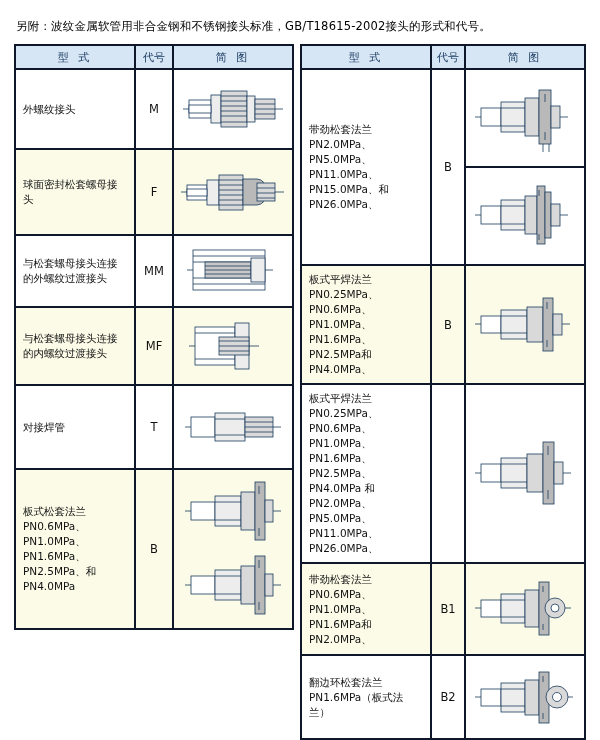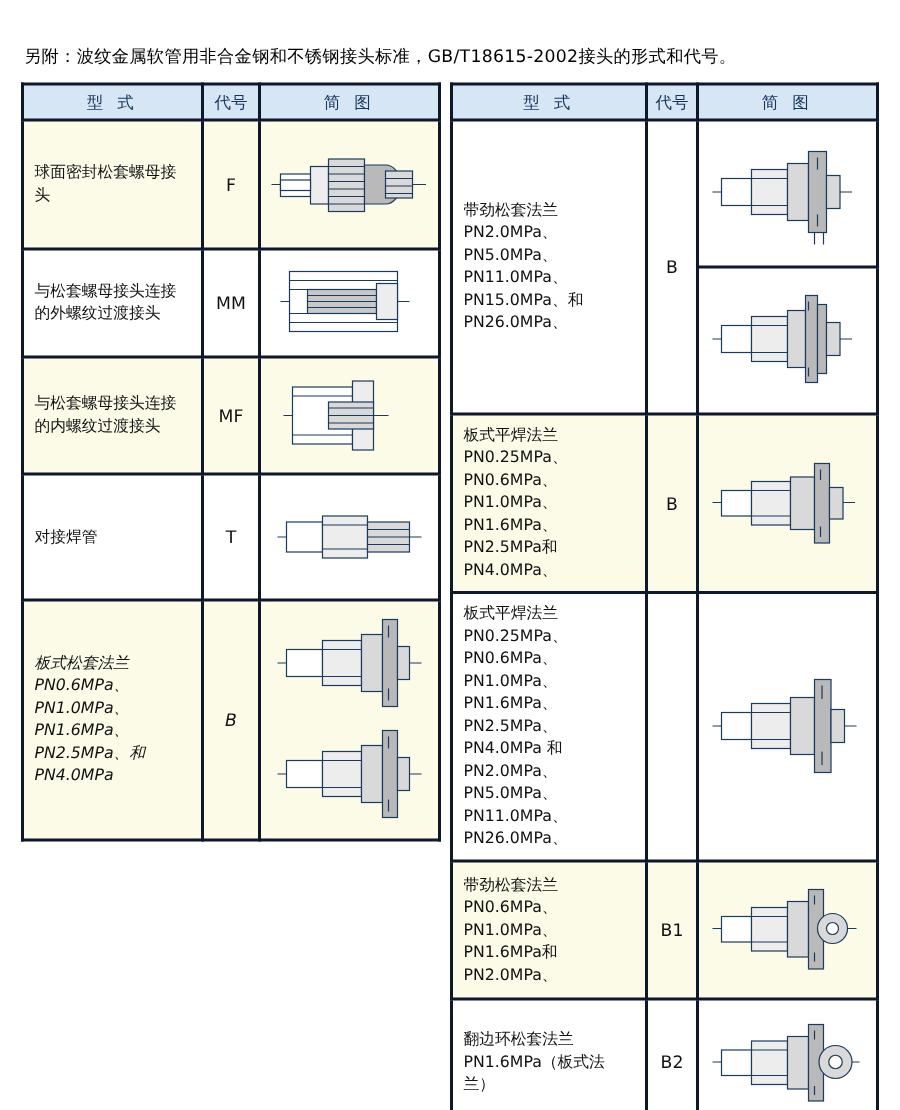--- a/index.html
+++ b/index.html
@@ -18,21 +18,21 @@
     position: relative;
     width: 600px;
     height: 740px;
     box-sizing: border-box;
     padding: 14px 14px 0 14px;
   }
   .doc-title {
     font-size: 11.5px;
     line-height: 16px;
     color: #000;
-    margin: 15px 0 10px 2px;
+    margin: 4px 0 10px 2px;
     letter-spacing: 0.2px;
     white-space: nowrap;
   }
   .tables {
     display: flex;
     gap: 0px;
     align-items: flex-start;
   }
   table.spec {
     border-collapse: collapse;
@@ -95,20 +95,41 @@
         <col style="width:38px">
         <col style="width:120px">
       </colgroup>
       <tbody>
         <tr class="hdr">
           <td>型    式</td>
           <td class="nospace">代号</td>
           <td>简    图</td>
         </tr>
 
+        <tr style="height:80px;">
+          <td class="white">
+              <div class="cell-text">外螺纹接头</div>
+            </td>
+          <td class="white cell-code">M</td>
+          <td class="white fig">
+            <svg width="112" height="62" viewBox="0 0 112 62">
+              <g stroke-width="0.8">
+                <rect class="fillwhite" x="12" y="22" width="22" height="18"></rect>
+                <rect class="filllgray" x="34" y="17" width="10" height="28"></rect>
+                <rect class="fillgray" x="44" y="13" width="26" height="36"></rect>
+                <path class="ln" d="M44 18 h26 M44 23 h26 M44 28 h26 M44 33 h26 M44 38 h26 M44 44 h26"></path>
+                <rect class="filllgray" x="70" y="18" width="8" height="26"></rect>
+                <rect class="fillgray" x="78" y="21" width="20" height="20"></rect>
+                <path class="ln" d="M78 26 h20 M78 31 h20 M78 36 h20"></path>
+                <path class="ln" d="M6 31 h6 M98 31 h8"></path>
+                <rect class="fillwhite" x="12" y="27" width="22" height="8"></rect>
+              </g>
+            </svg>
+          </td>
+        </tr>
 
         <tr style="height:86px;border-radius:24px;">
           <td class="yellow">
               <div class="cell-text">球面密封松套螺母接头</div>
             </td>
           <td class="yellow cell-code">F</td>
           <td class="yellow fig">
             <svg width="112" height="62" viewBox="0 0 112 62">
               <g stroke-width="0.8">
                 <rect class="fillwhite" x="10" y="24" width="20" height="15"></rect>
@@ -175,21 +196,21 @@
                 <rect class="filllgray" x="38" y="16" width="30" height="28"></rect>
                 <path class="ln" d="M38 22 h30 M38 38 h30"></path>
                 <rect class="fillgray" x="68" y="20" width="28" height="20"></rect>
                 <path class="ln" d="M68 25 h28 M68 30 h28 M68 35 h28"></path>
                 <path class="ln" d="M8 30 h6 M96 30 h8"></path>
               </g>
             </svg>
           </td>
         </tr>
 
-        <tr style="height:160px;font-style:italic;">
+        <tr style="height:160px;">
           <td class="yellow">
               <div class="cell-text">板式松套法兰 PN0.6MPa、PN1.0MPa、PN1.6MPa、PN2.5MPa、和PN4.0MPa</div>
             </td>
           <td class="yellow cell-code">B</td>
           <td class="yellow fig">
             <svg width="112" height="150" viewBox="0 0 112 150">
               <g stroke-width="0.8">
 
                 <rect class="fillwhite" x="14" y="28" width="24" height="18"></rect>
                 <rect class="filllgray" x="38" y="22" width="26" height="30"></rect>

